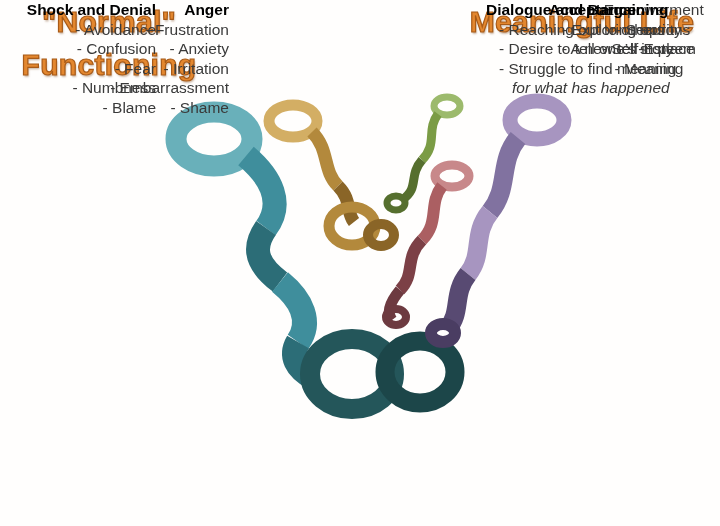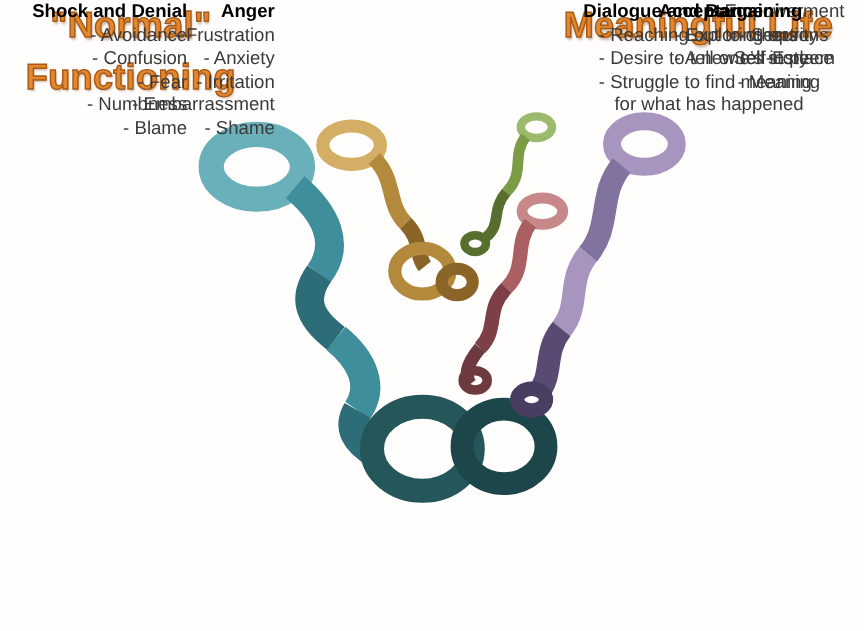--- a/index.html
+++ b/index.html
@@ -18,21 +18,21 @@
     -webkit-text-stroke:1.2px #a85a17;
     text-shadow:1px 2px 2px rgba(110,55,10,.35);
   }
   #title-left{left:0;top:8;width:218px;}
   #title-right{left:446px;top:6;width:272px;}
   .stage{position:absolute;z-index:2;line-height:19.5px;font-size:15.5px;color:#3a3a3a;}
   .stage .stage-title{font-weight:bold;color:#000000;}
   .align-right{text-align:right;}
   .align-center{text-align:center;}
   .indent{padding-left:13px;}
-  .indent2{padding-left:26px;}
+  .indent2{padding-left:26px;font-style:italic;}
   #stage-shock{left:0;top:121;width:156px;}
   #stage-anger{left:0;top:267;width:229px;}
   #stage-depression{left:253px;top:424;width:240px;}
   #stage-outcomes{left:579px;top:103;width:140px;text-align:center;}
   #stage-acceptance{left:549px;top:213;width:170px;}
   #stage-dialogue{left:486px;top:309;width:230px;}
 </style>
 </head>
 <body>
 

